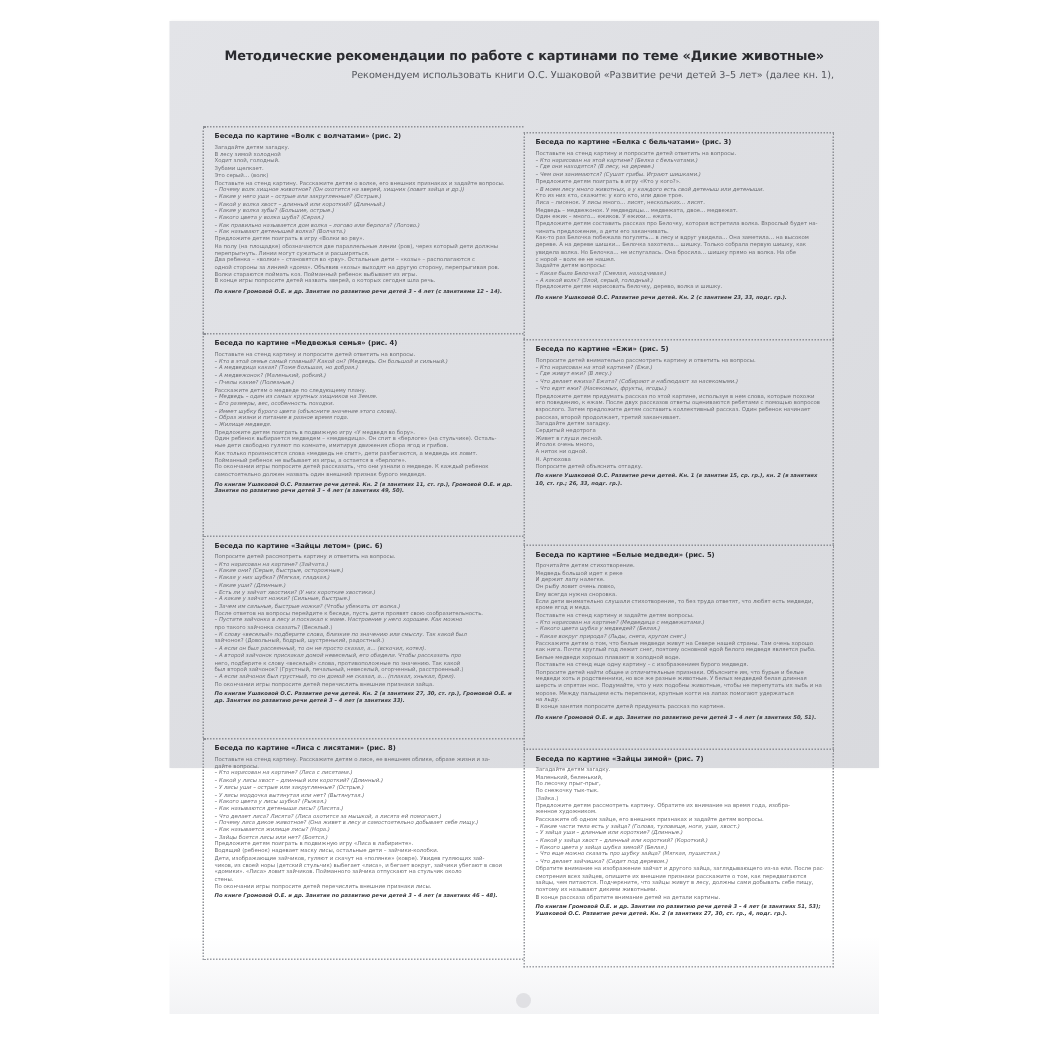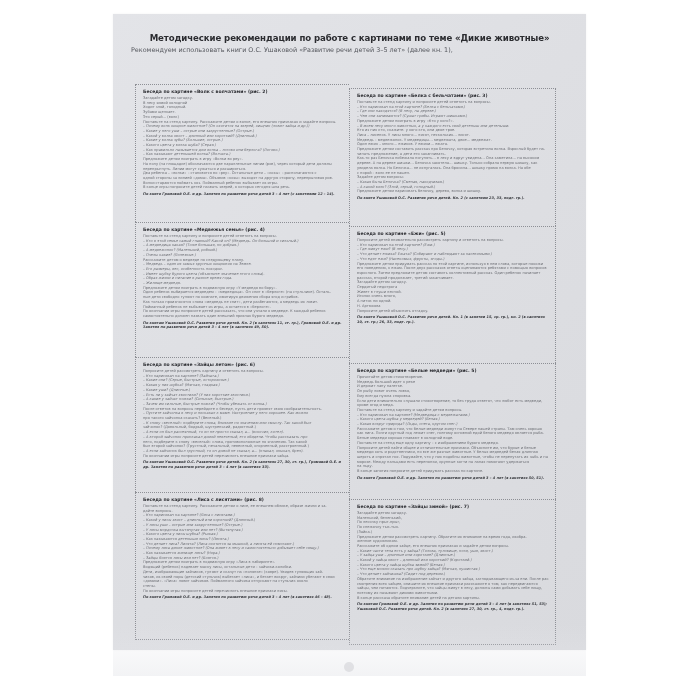--- a/index.html
+++ b/index.html
@@ -1,30 +1,30 @@
 <!DOCTYPE html>
 <html><head>
 <meta charset="utf-8">
 <style>
   html, body { margin:0; padding:0; }
   body {
     width:700px; height:700px; background:#ffffff; position:relative; overflow:hidden;
     font-family:"DejaVu Sans", sans-serif;
   }
   .paper {
-    position:absolute; left:113px; top:14px; width:473px; height:636px;
+    position:absolute; left:113px; top:14px; width:473px; height:498px;
     background:linear-gradient(135deg,#e3e4e8 0%,#dedfe3 45%,#d9dade 100%);
     box-shadow:0 0 2px rgba(0,0,0,0.06);
   }
   .title {
     position:absolute; left:0; top:19px; width:473px; text-align:center;
     font-size:8.6px; font-weight:bold; color:#2b2c30; letter-spacing:-0.1px;
   }
   .subtitle {
-    position:absolute; left:18px; top:32px; width:413px; text-align:left;
+    position:absolute; left:30px; top:32px; width:413px; text-align:right;
     font-size:6.4px; line-height:9.5px; color:#55575d;
   }
   .grid {
     position:absolute; left:22px; top:70px; width:421px; height:556px;
   }
   .panel {
     position:absolute; box-sizing:border-box;
     border-top:1px dotted #8d8f95; border-left:1px dotted #8d8f95;
     padding:4px 6px 3px 7px; overflow:hidden;
   }

